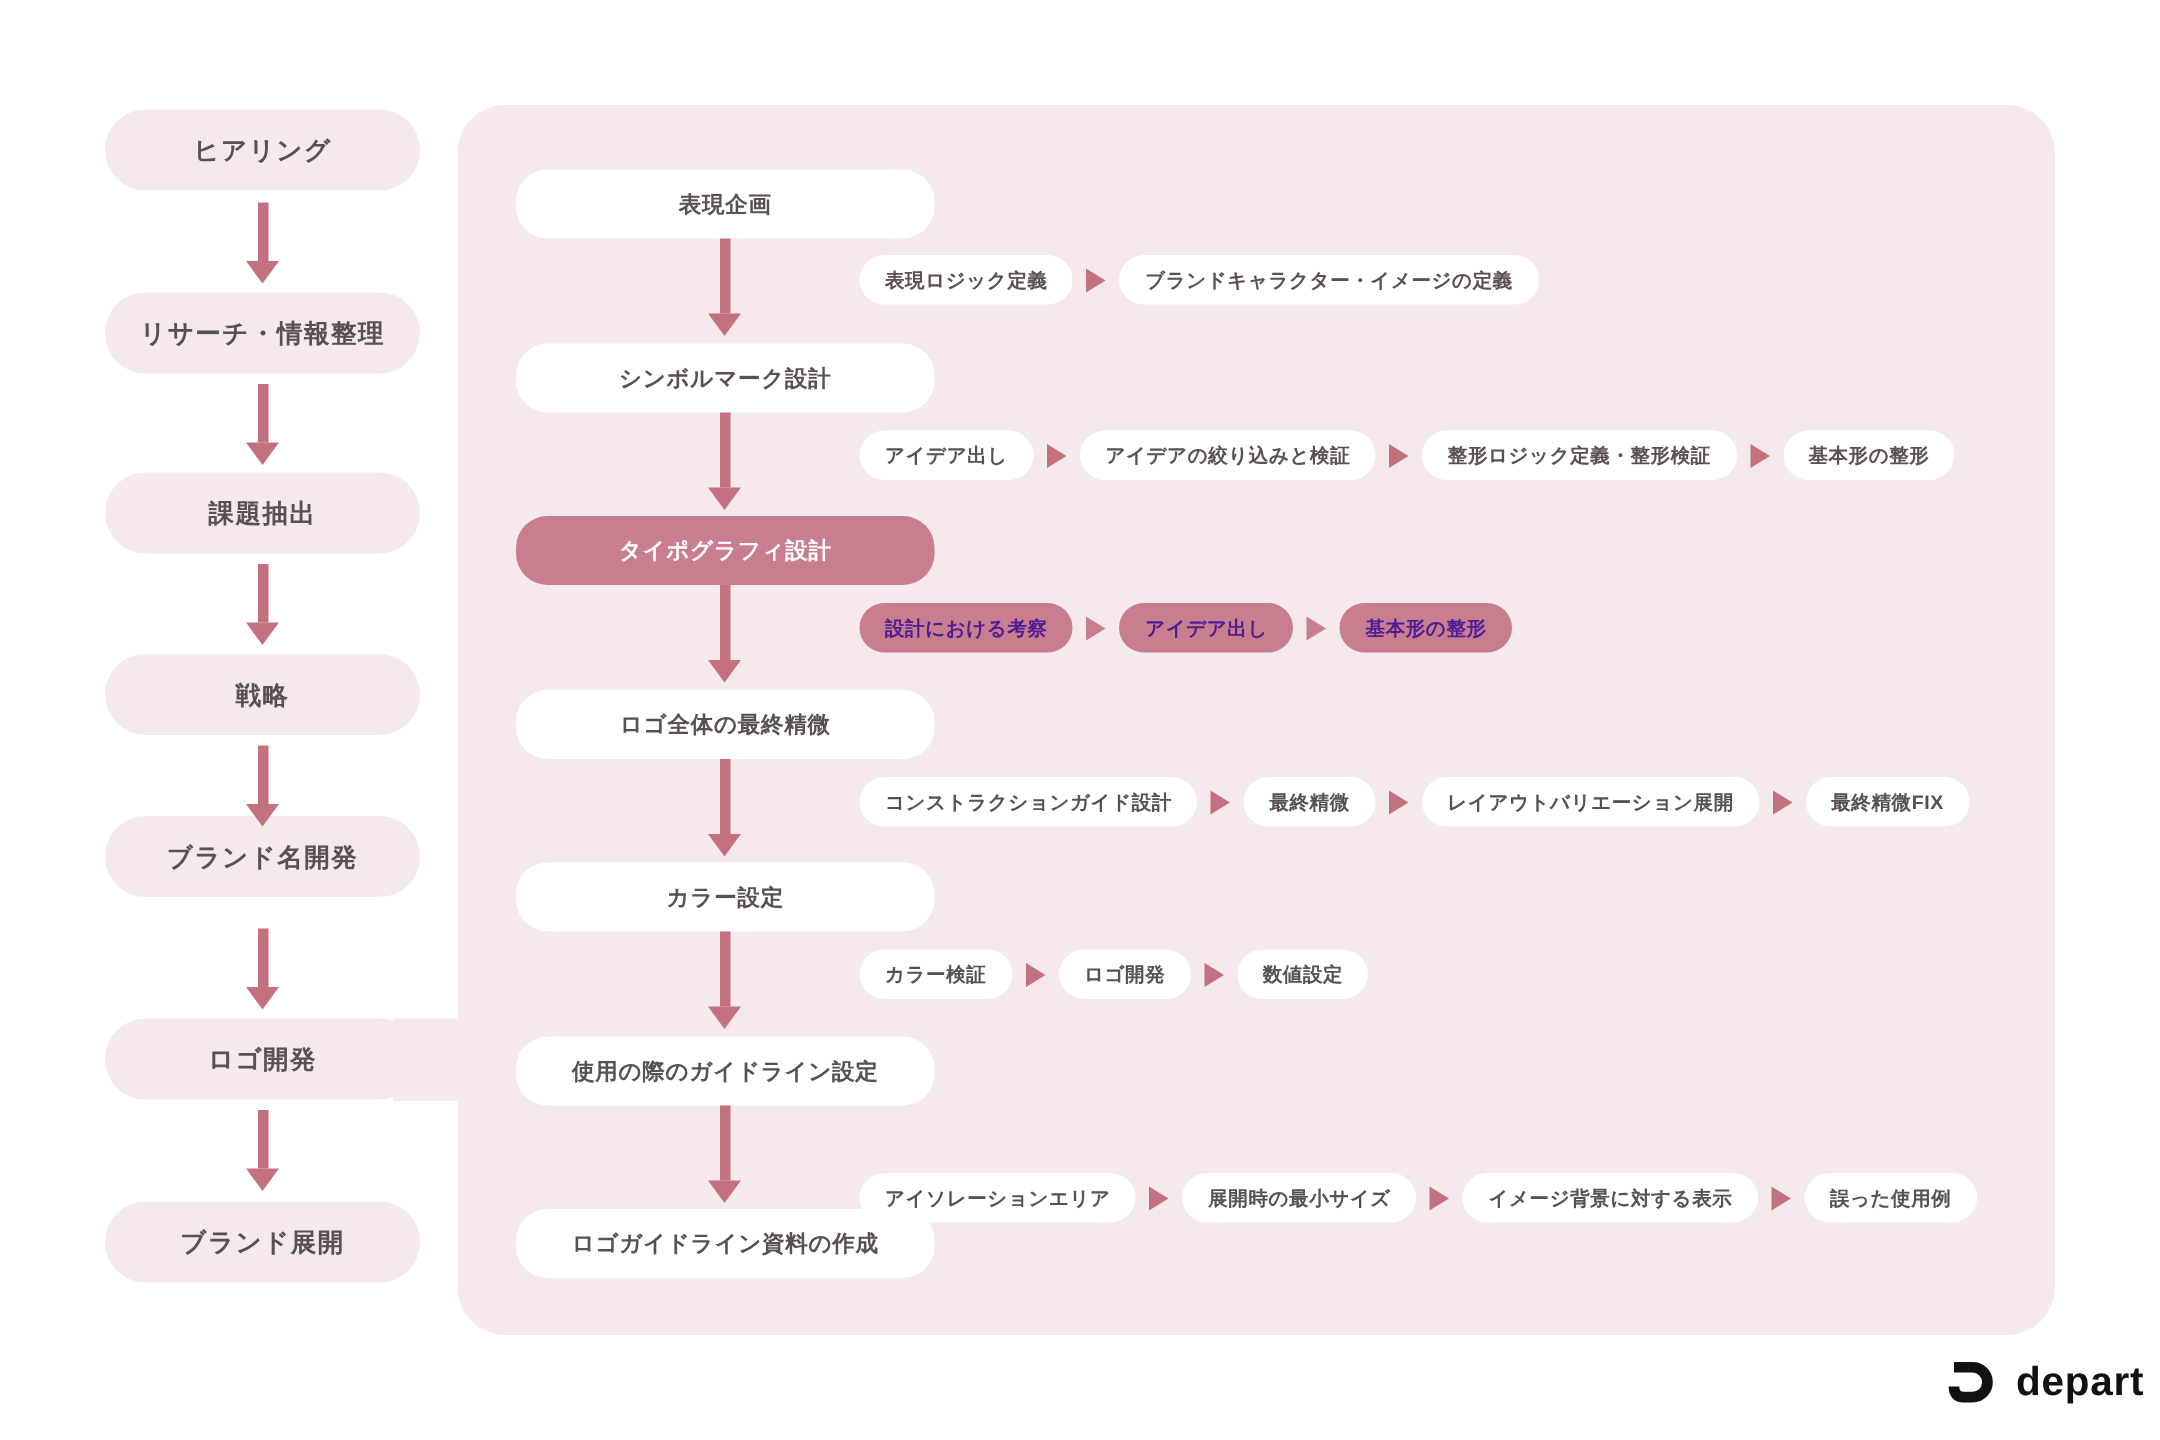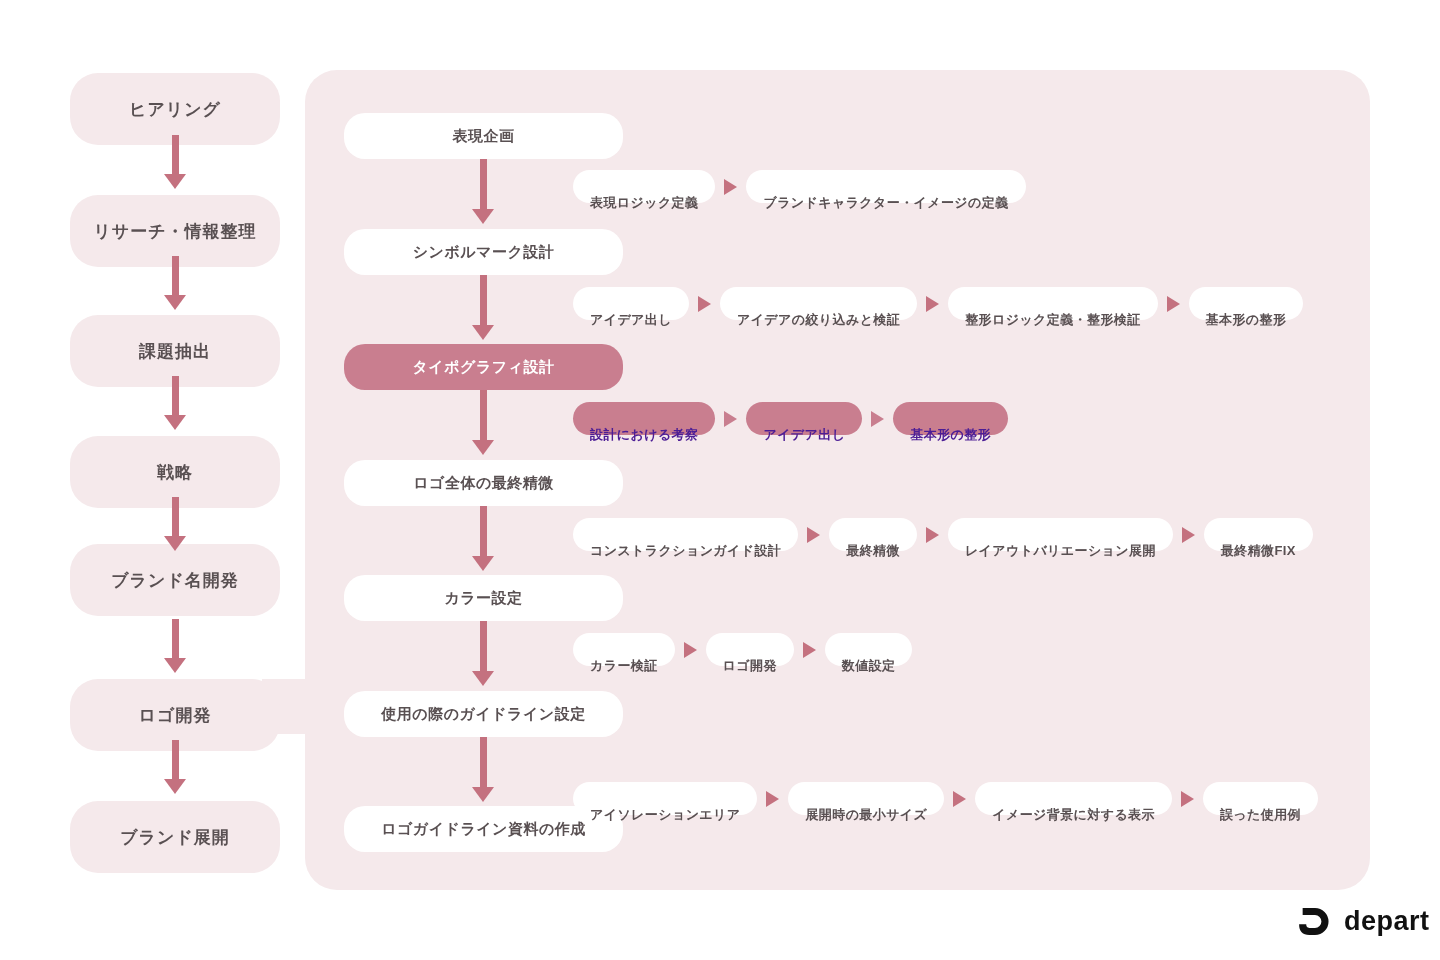--- a/index.html
+++ b/index.html
@@ -10,41 +10,41 @@
     --text:#595052;
     --white:#ffffff;
     --ink:#111111;
   }
   *{margin:0;padding:0;box-sizing:border-box;}
   html,body{width:1440px;height:960px;background:#ffffff;
     font-family:"Liberation Sans","DejaVu Sans",sans-serif;color:var(--text);}
   .stage-canvas{position:relative;width:1440px;height:960px;overflow:hidden;background:#ffffff;}
 
   
-  .side-pill{position:absolute;left:70px;width:210px;height:72px;border-radius:28px;
+  .side-pill{position:absolute;left:70px;width:210px;height:54px;border-radius:28px;
     background:var(--light);display:flex;align-items:center;justify-content:center;
     font-size:17px;font-weight:700;letter-spacing:1px;}
   .bridge{position:absolute;left:262px;top:679px;width:70px;height:55px;background:var(--light);}
 
   
   .varrow{position:absolute;width:22px;display:flex;flex-direction:column;align-items:center;}
   .varrow .shaft{width:7px;flex:1;background:var(--arrow);}
   .varrow .head{width:0;height:0;border-left:11px solid transparent;border-right:11px solid transparent;
     border-top:15px solid var(--arrow);}
 
   
   .panel{position:absolute;left:305px;top:70px;width:1065px;height:820px;border-radius:32px;
     background:var(--panel);}
   .stage-pill{position:absolute;left:39px;width:279px;height:46px;border-radius:21px;
     background:var(--white);display:flex;align-items:center;justify-content:center;
     font-size:15px;font-weight:700;letter-spacing:0.5px;}
   .stage-pill.hl{background:var(--accent);color:#ffffff;text-align:center;}
 
   .sub-row{position:absolute;left:268px;height:33px;display:flex;align-items:center;}
-  .sub-pill{height:33px;line-height:33px;padding:16px 17px;border-radius:17px;background:var(--white);
+  .sub-pill{height:33px;line-height:33px;padding:0 17px;border-radius:17px;background:var(--white);
     font-size:13px;font-weight:700;letter-spacing:0.4px;white-space:nowrap;}
   .sub-row.hl .sub-pill{background:var(--accent);color:#4c1d95;}
   .tri{width:0;height:0;border-top:8px solid transparent;border-bottom:8px solid transparent;
     border-left:13px solid var(--arrow);margin:0 9px;flex:0 0 auto;}
   .sub-row.hl .tri{border-left-color:var(--accent);}
 
   
   .brand{position:absolute;left:1296px;top:902px;display:flex;align-items:center;gap:10px;}
   .brand-text{font-size:27px;font-weight:700;color:var(--ink);letter-spacing:0.5px;}
 </style>

